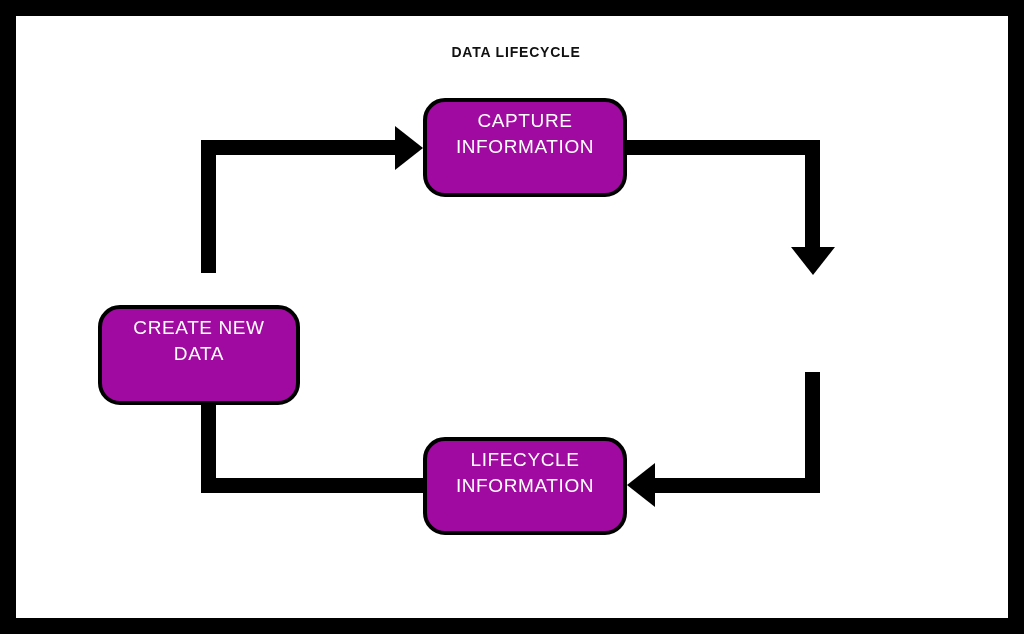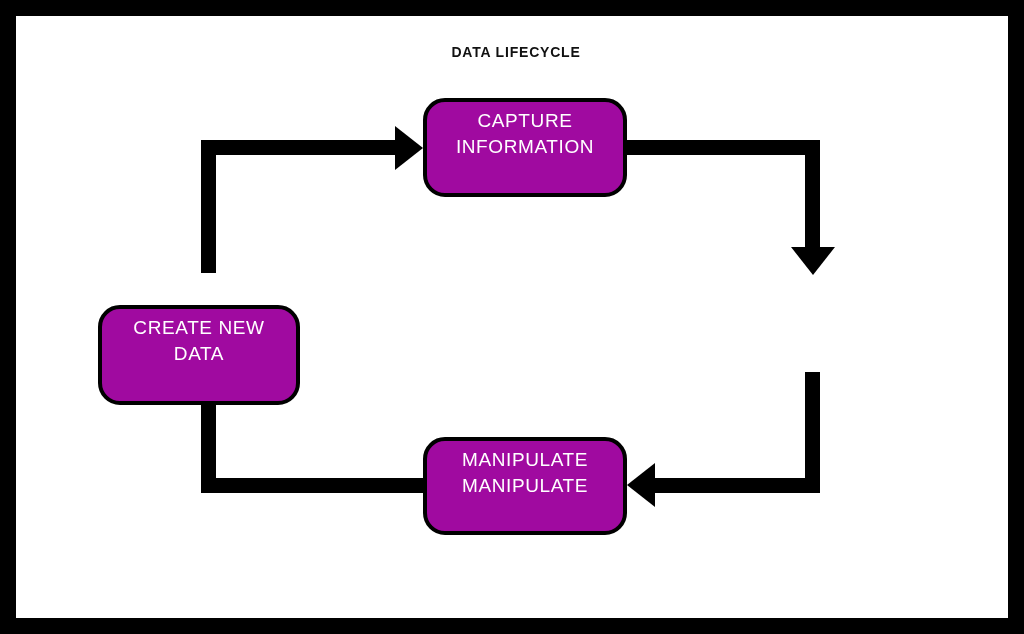--- a/index.html
+++ b/index.html
@@ -123,20 +123,20 @@
     <div class="arrow arrow-left"></div>
 
     <div class="seg seg-manipulate-left"></div>
     <div class="seg seg-manipulate-up"></div>
     <div class="arrow arrow-up"></div>
 
     <div class="node node-capture">
       <span>CAPTURE INFORMATION</span>
     </div>
     <div class="node node-manipulate">
-      <span>MANIPULATE MANIPULATE</span>
+      <span>LIFECYCLE INFORMATION</span>
     </div>
     <div class="node node-create">
       <span>CREATE NEW DATA</span>
     </div>
 
   </div>
 </div>
 
 </body></html>

